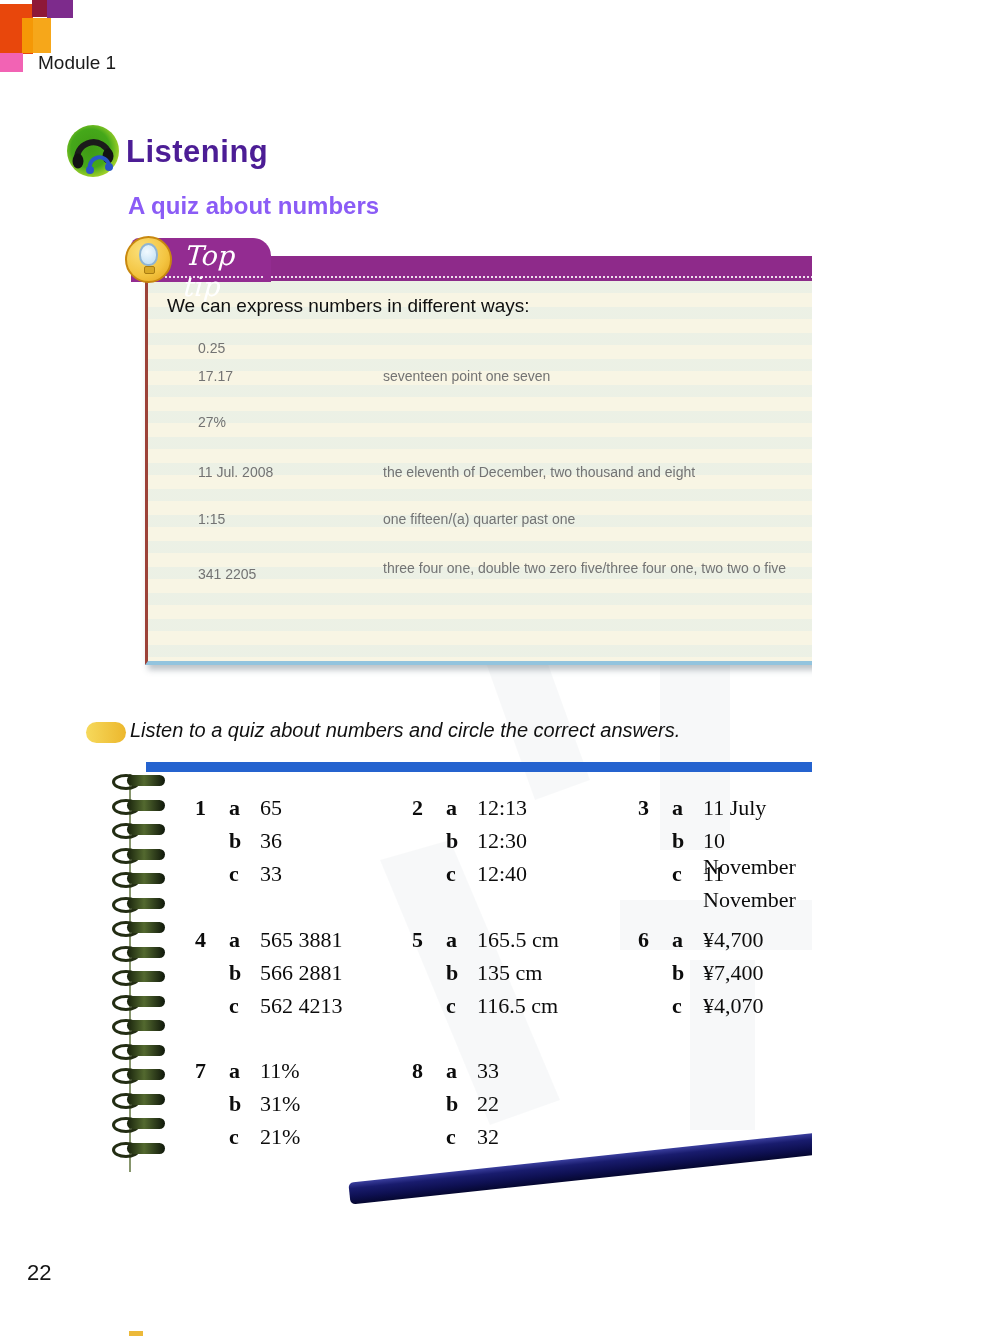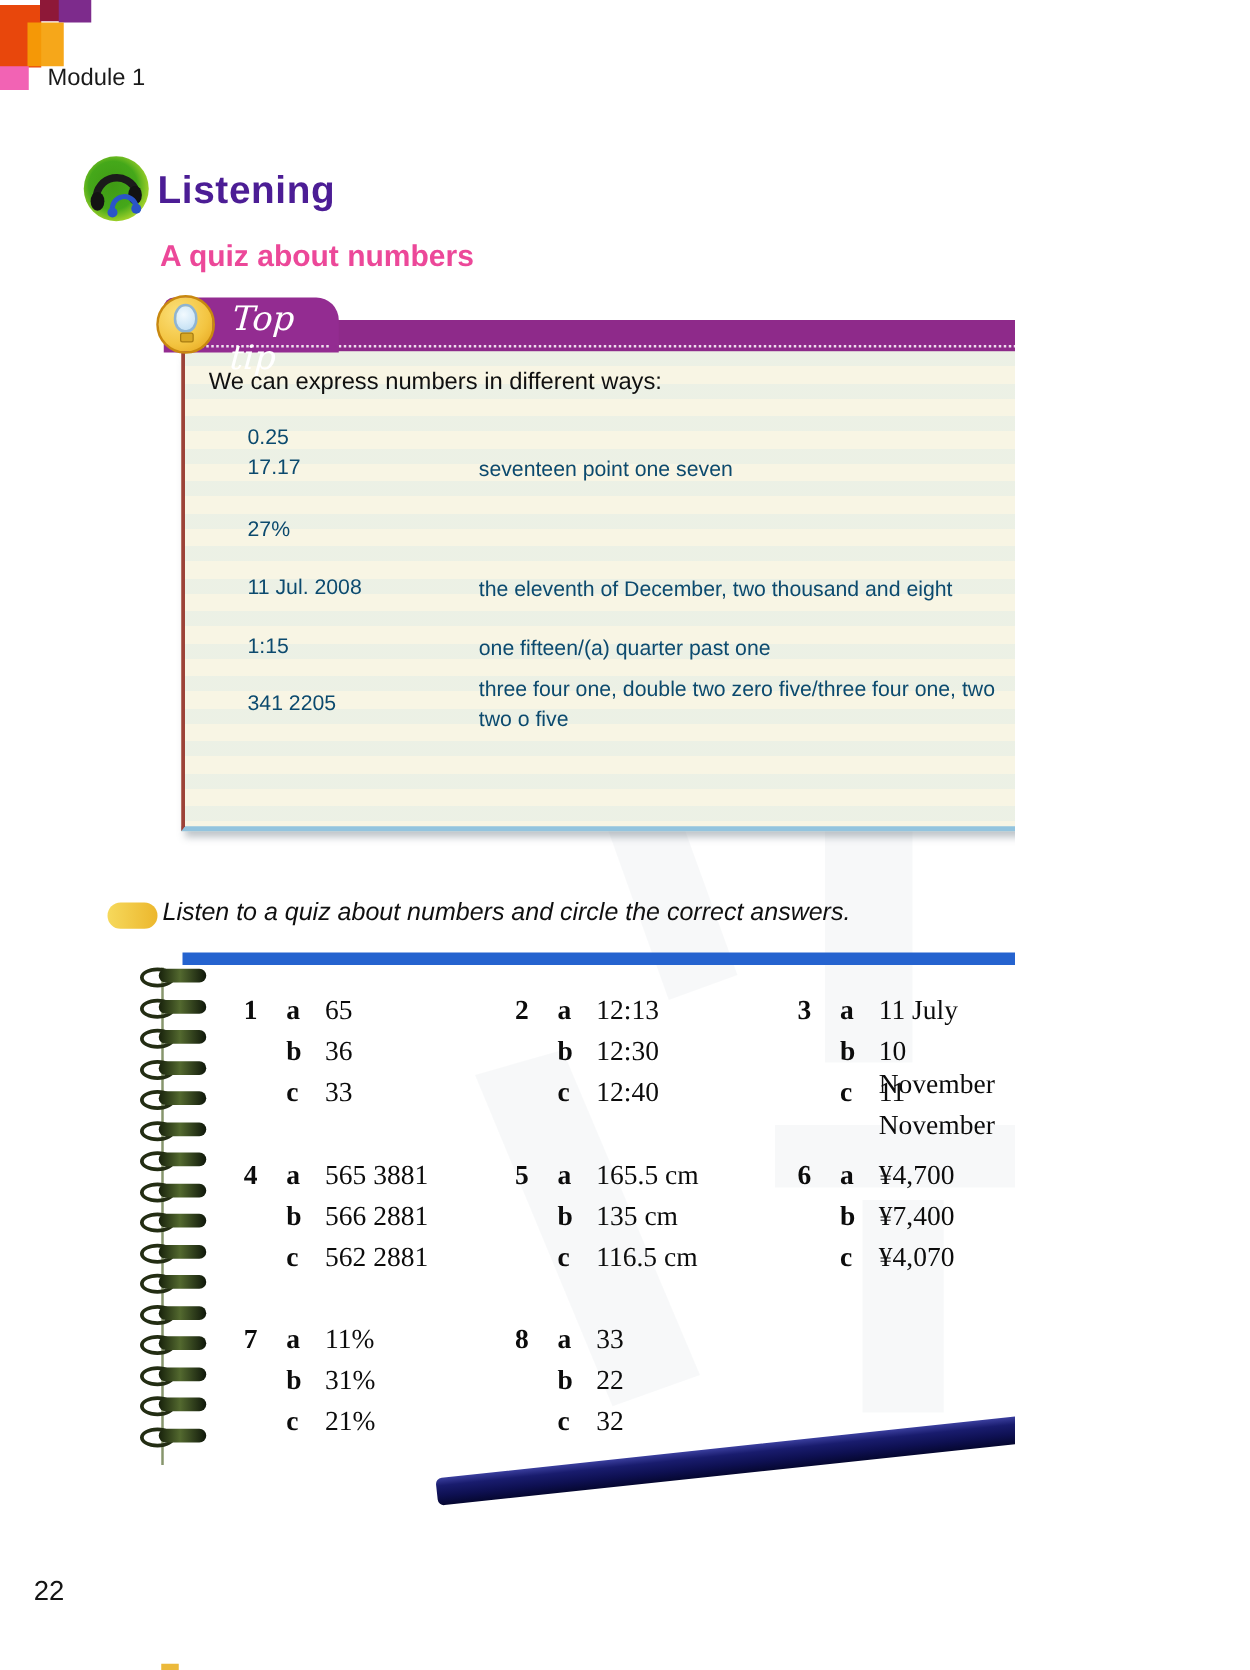--- a/index.html
+++ b/index.html
@@ -16,21 +16,21 @@
   #module-label{position:absolute;left:38px;top:52px;font-size:19px;color:#1a1a1a;}
 
   
   .watermark{position:absolute;opacity:.055;z-index:0;}
 
   
   #listening-icon{position:absolute;left:66px;top:124px;z-index:2;}
   #listening-title{position:absolute;left:126px;top:134px;font-size:31px;font-weight:bold;
                    color:#4c1d95;letter-spacing:.5px;z-index:2;}
   #quiz-subtitle{position:absolute;left:128px;top:192px;font-size:24px;font-weight:bold;
-                 color:#ec4899;z-index:2;}
+                 color:#8b5cf6;z-index:2;}
 
   
   #tip-bar{position:absolute;left:150px;top:256px;width:755px;height:26px;background:#8e2a8a;
            border-top-right-radius:14px;z-index:2;}
   #tip-bar::after,#tip-tab::after{content:"";position:absolute;left:6px;right:8px;bottom:4px;
            border-bottom:2px dotted rgba(255,255,255,.85);}
   #tip-tab{position:absolute;left:131px;top:238px;width:140px;height:44px;background:#932c91;
            border-radius:8px 18px 0 0;z-index:3;}
   #tip-tab-label{position:absolute;left:54px;top:2px;color:#fff;font-size:27px;font-style:italic;
            font-family:"DejaVu Serif",serif;transform:skewX(-4deg);}
@@ -43,26 +43,26 @@
   .bulb-base{position:absolute;left:17px;top:28px;width:9px;height:6px;background:#d8a826;
            border:1px solid #a87c12;border-radius:2px;}
 
   #tip-box{position:absolute;left:145px;top:281px;width:760px;height:384px;z-index:2;
            background:#f8f5e4;
            border-left:3px solid #9c4238;border-right:5px solid #abd6ea;border-bottom:4px solid #93c4de;
            box-shadow:3px 5px 6px rgba(110,125,135,.45);box-sizing:border-box;}
   #tip-box .stripes{position:absolute;inset:0;
            background:repeating-linear-gradient(180deg,rgba(173,217,235,.16) 0 12px,rgba(255,255,255,0) 12px 26px);}
   .tip-intro{position:absolute;left:19px;top:14px;font-size:19px;color:#101010;}
-  .tip-row{position:absolute;left:50px;display:flex;font-size:17px;color:#0c4a6e;}
+  .tip-row{position:absolute;left:50px;display:flex;font-size:14px;color:#737373;align-items:center;}
   .tip-row .num{width:185px;flex:none;}
   .tip-row .words{width:500px;line-height:24px;}
   .tip-row.tall .words{width:440px;}
   .tip-row.tall .num{padding-top:13px;}
-  .r0{top:59px;} .r1{top:83px;} .r2{top:133px;} .r3{top:179px;} .r4{top:226px;} .r5{top:259px;}
+  .r0{top:59px;} .r1{top:83px;} .r2{top:133px;} .r3{top:179px;} .r4{top:226px;} .r5{top:272px;}
 
   
   #exercise-bullet{position:absolute;left:86px;top:722px;width:40px;height:21px;border-radius:11px;
            background:linear-gradient(90deg,#f6d95c,#ecb72d);z-index:2;}
   #exercise-instruction{position:absolute;left:130px;top:719px;font-size:20px;font-style:italic;
            color:#101010;z-index:2;}
 
   
   .nb-top{position:absolute;left:146px;top:762px;width:726px;height:10px;background:#2563cf;z-index:3;}
   .nb-corner{position:absolute;left:866px;top:762px;width:38px;height:46px;box-sizing:border-box;
@@ -267,21 +267,21 @@
       <div class="qrow">
           <span class="qletter">a</span>
           <span class="qtext">565 3881</span>
         </div>
       <div class="qrow">
           <span class="qletter">b</span>
           <span class="qtext">566 2881</span>
         </div>
       <div class="qrow">
           <span class="qletter">c</span>
-          <span class="qtext">562 2881</span>
+          <span class="qtext">562 4213</span>
         </div>
     </div>
   </div>
   <div class="qgroup" style="left:412px;top:927px">
     <div class="qnum">5</div>
     <div class="qopts">
       <div class="qrow">
           <span class="qletter">a</span>
           <span class="qtext">165.5 cm</span>
         </div>

